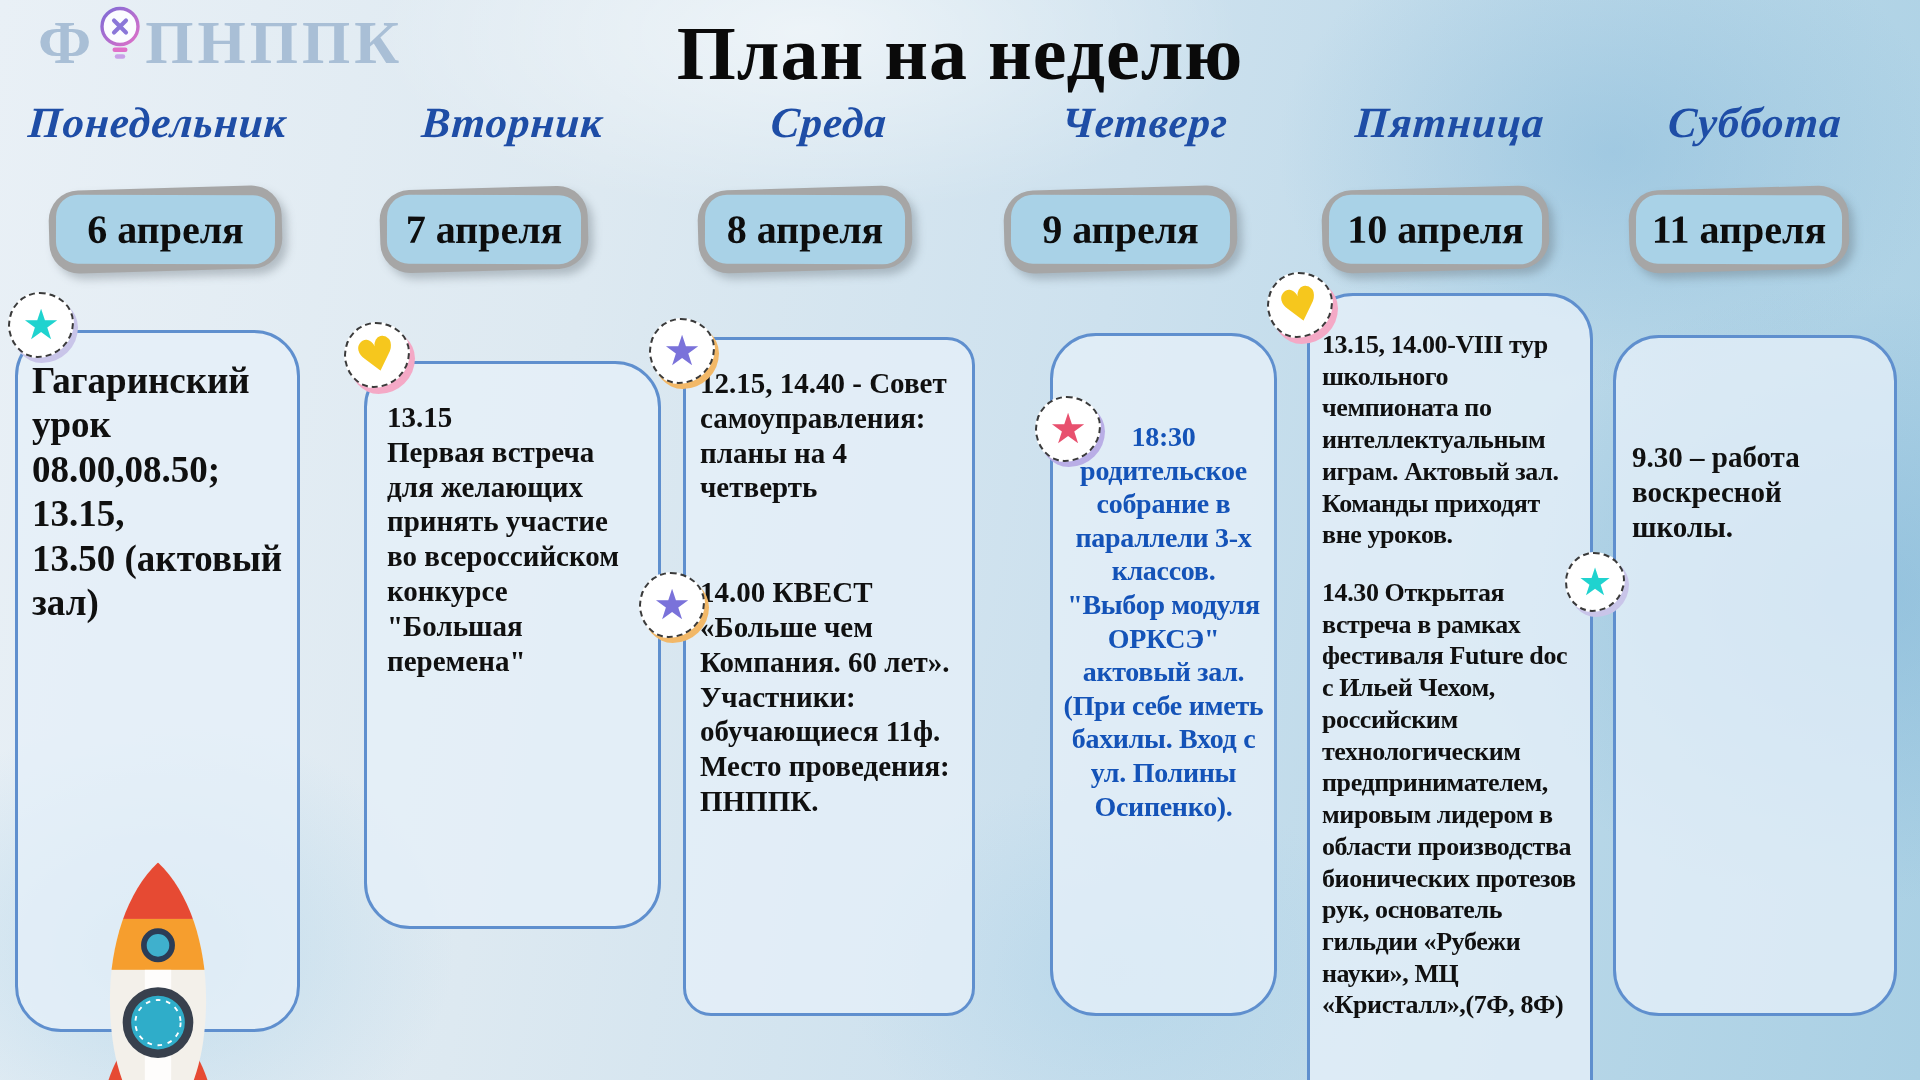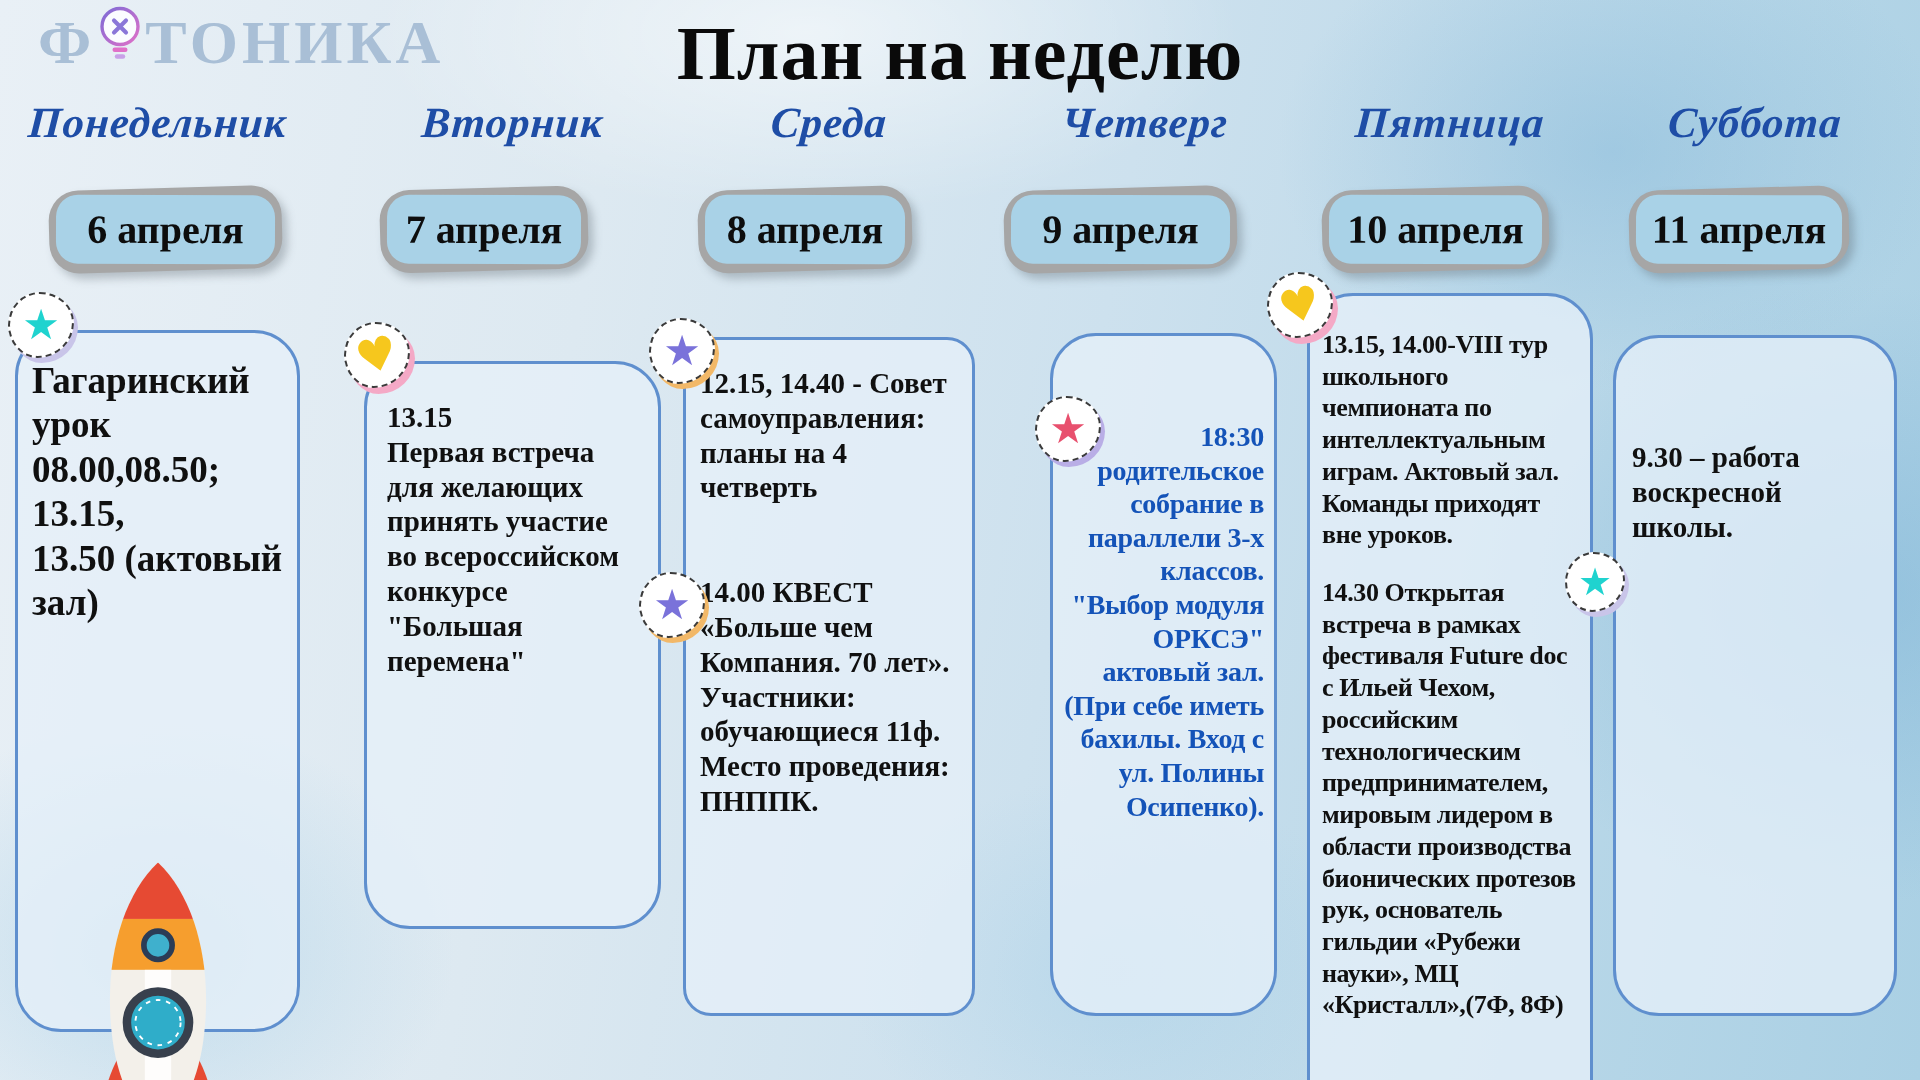--- a/index.html
+++ b/index.html
@@ -31,21 +31,21 @@
   .pill-inner{margin:7px;background:#a9d2e7;border-radius:22px;transform:rotate(1.8deg);
         padding:11px 4px;text-align:center;font-weight:bold;font-size:40px;color:#0d0d0d;}
   .card{position:absolute;left:0;right:0;border:3.5px solid #5f8fce;border-radius:46px;
         background:rgba(230,240,248,0.78);box-sizing:border-box;color:#101010;}
   .event{white-space:pre-line;font-weight:bold;font-size:29px;line-height:1.2;}
   
   .c1 .card{padding:26px 14px 0;} .c1 .event{font-size:37px;}
   .c2 .card{padding:36px 20px 0;}
   .c3 .card{padding:26px 14px 0;border-radius:28px;}
   .c3 .event + .event{margin-top:70px;}
-  .c4 .card{padding:84px 10px 8px;text-align:right;margin-left:37px;}
+  .c4 .card{padding:84px 10px 8px;text-align:center;margin-left:37px;}
   .c4 .event{color:#1453b8;font-size:28px;letter-spacing:-0.3px;}
   .c5 .card{padding:33px 12px 0;}
   .c5 .event{font-size:26px;letter-spacing:-0.4px;line-height:1.22;}
   .c5 .event + .event{margin-top:26px;}
   .c6 .card{padding:102px 16px 12px;}
   .c6 .event + .event{margin-top:32px;}
   
   .sticker{position:absolute;width:62px;height:62px;background:#fff;
            border:2.5px dashed #3a3a3a;display:flex;align-items:center;justify-content:center;
            border-radius:48% 52% 55% 45% / 50% 46% 54% 50%;z-index:5;}
@@ -70,21 +70,21 @@
             <stop offset="0" stop-color="#7d6bd6"></stop>
               <stop offset="1" stop-color="#e070c8"></stop>
           </linearGradient>
         </defs>
         <circle cx="32" cy="30" r="24" fill="#fbfcff" stroke="url(#bulbg)" stroke-width="4.5"></circle>
         <path d="M24 22 40 38 M40 22 24 38" stroke="#8a76d8" stroke-width="5.5" stroke-linecap="round" fill="none"></path>
         <rect x="22" y="58" width="20" height="6" rx="3" fill="#e070c8"></rect>
         <rect x="25" y="67" width="14" height="6" rx="3" fill="#c9a0e8"></rect>
       </svg>
     </span>
-    <span>ТОНИКА</span>
+    <span>ПНППК</span>
   </div>
 
   <div class="title">План на неделю</div>
 
   <div class="col c1" style="left:15px;width:285px;">
     <div class="day-header">Понедельник</div>
     <div class="pill" style="left:34px;width:233px;">
       <div class="pill-inner">6 апреля</div>
     </div>
     <div class="sticker st-cyan" style="left:-7px;top:292px;">
@@ -139,21 +139,21 @@
       <div class="pill-inner">8 апреля</div>
     </div>
     <div class="sticker st-purple" style="left:-34px;top:318px;">
       <span class="glyph">★</span>
     </div>
     <div class="sticker st-purple" style="left:-44px;top:572px;">
       <span class="glyph">★</span>
     </div>
     <div class="card" style="top:337px;height:679px;">
       <div class="event">12.15, 14.40 - Совет самоуправления: планы на 4 четверть</div>
-      <div class="event">14.00 КВЕСТ «Больше чем Компания. 70 лет». Участники: обучающиеся 11ф. Место проведения: ПНППК.</div>
+      <div class="event">14.00 КВЕСТ «Больше чем Компания. 60 лет». Участники: обучающиеся 11ф. Место проведения: ПНППК.</div>
     </div>
   </div>
 
   <div class="col c4" style="left:1013px;width:264px;">
     <div class="day-header">Четверг</div>
     <div class="pill" style="left:-9px;width:233px;">
       <div class="pill-inner">9 апреля</div>
     </div>
     <div class="sticker st-pink" style="left:22px;top:396px;">
       <span class="glyph">★</span>

